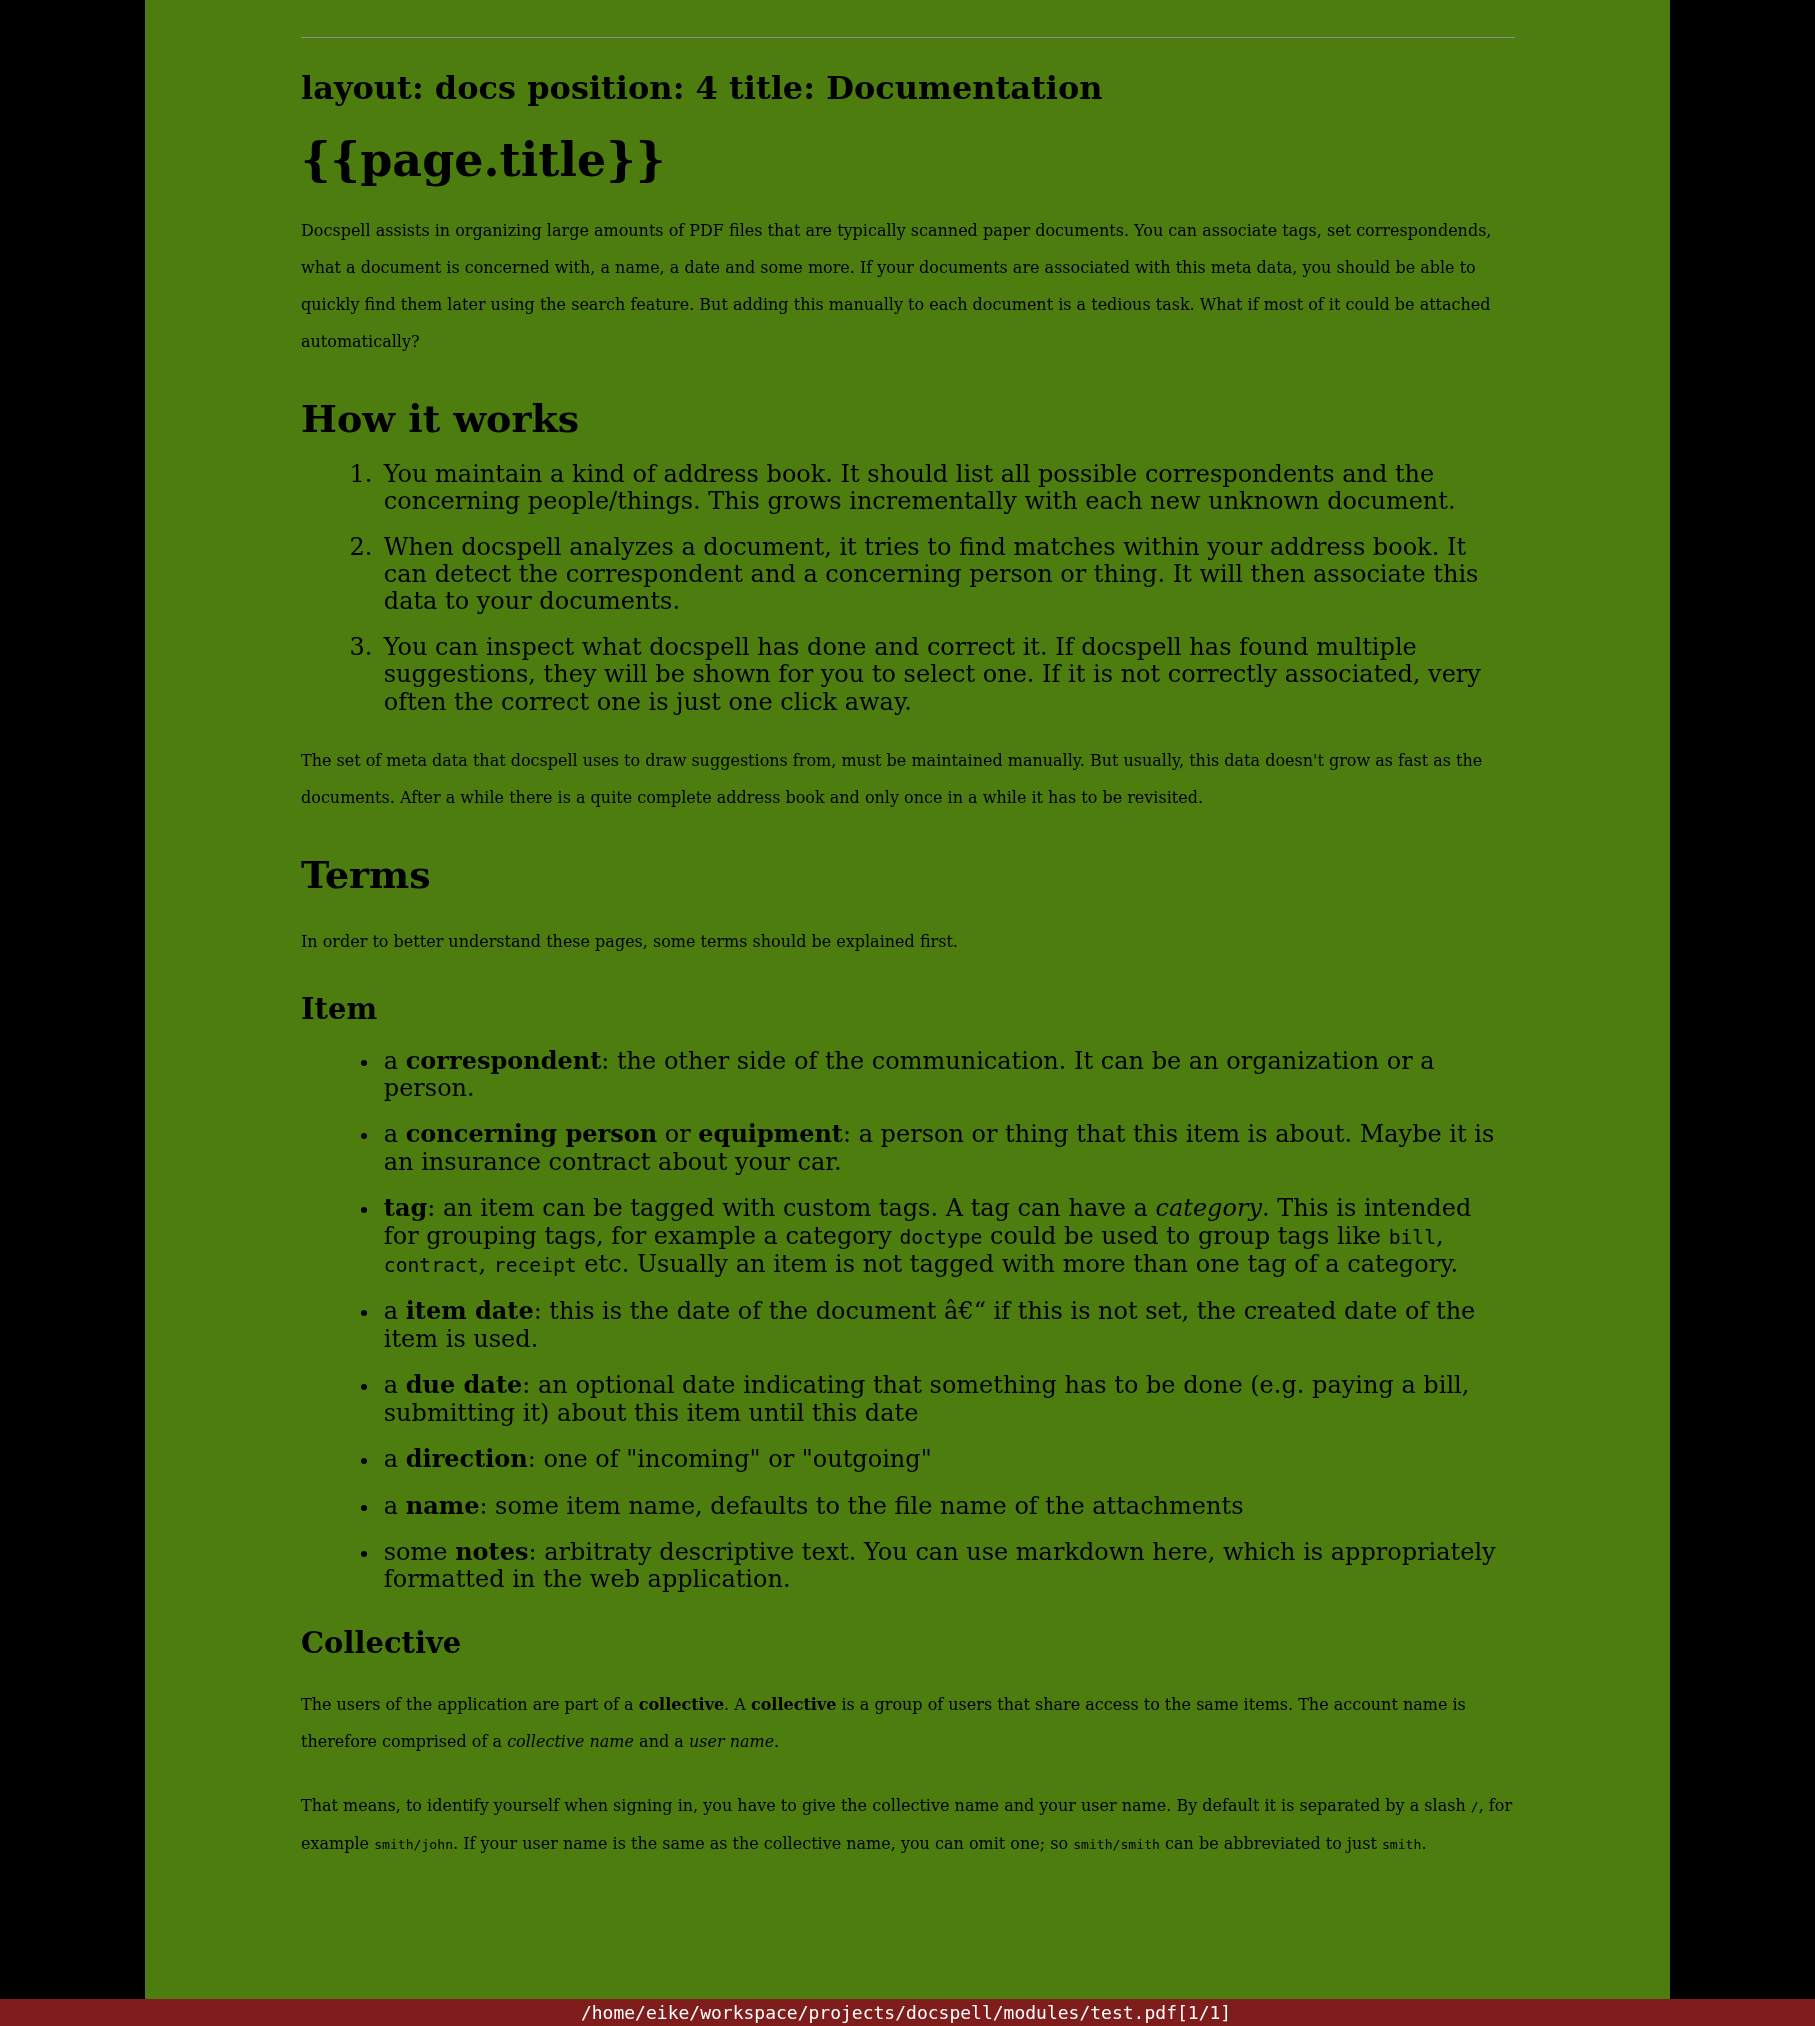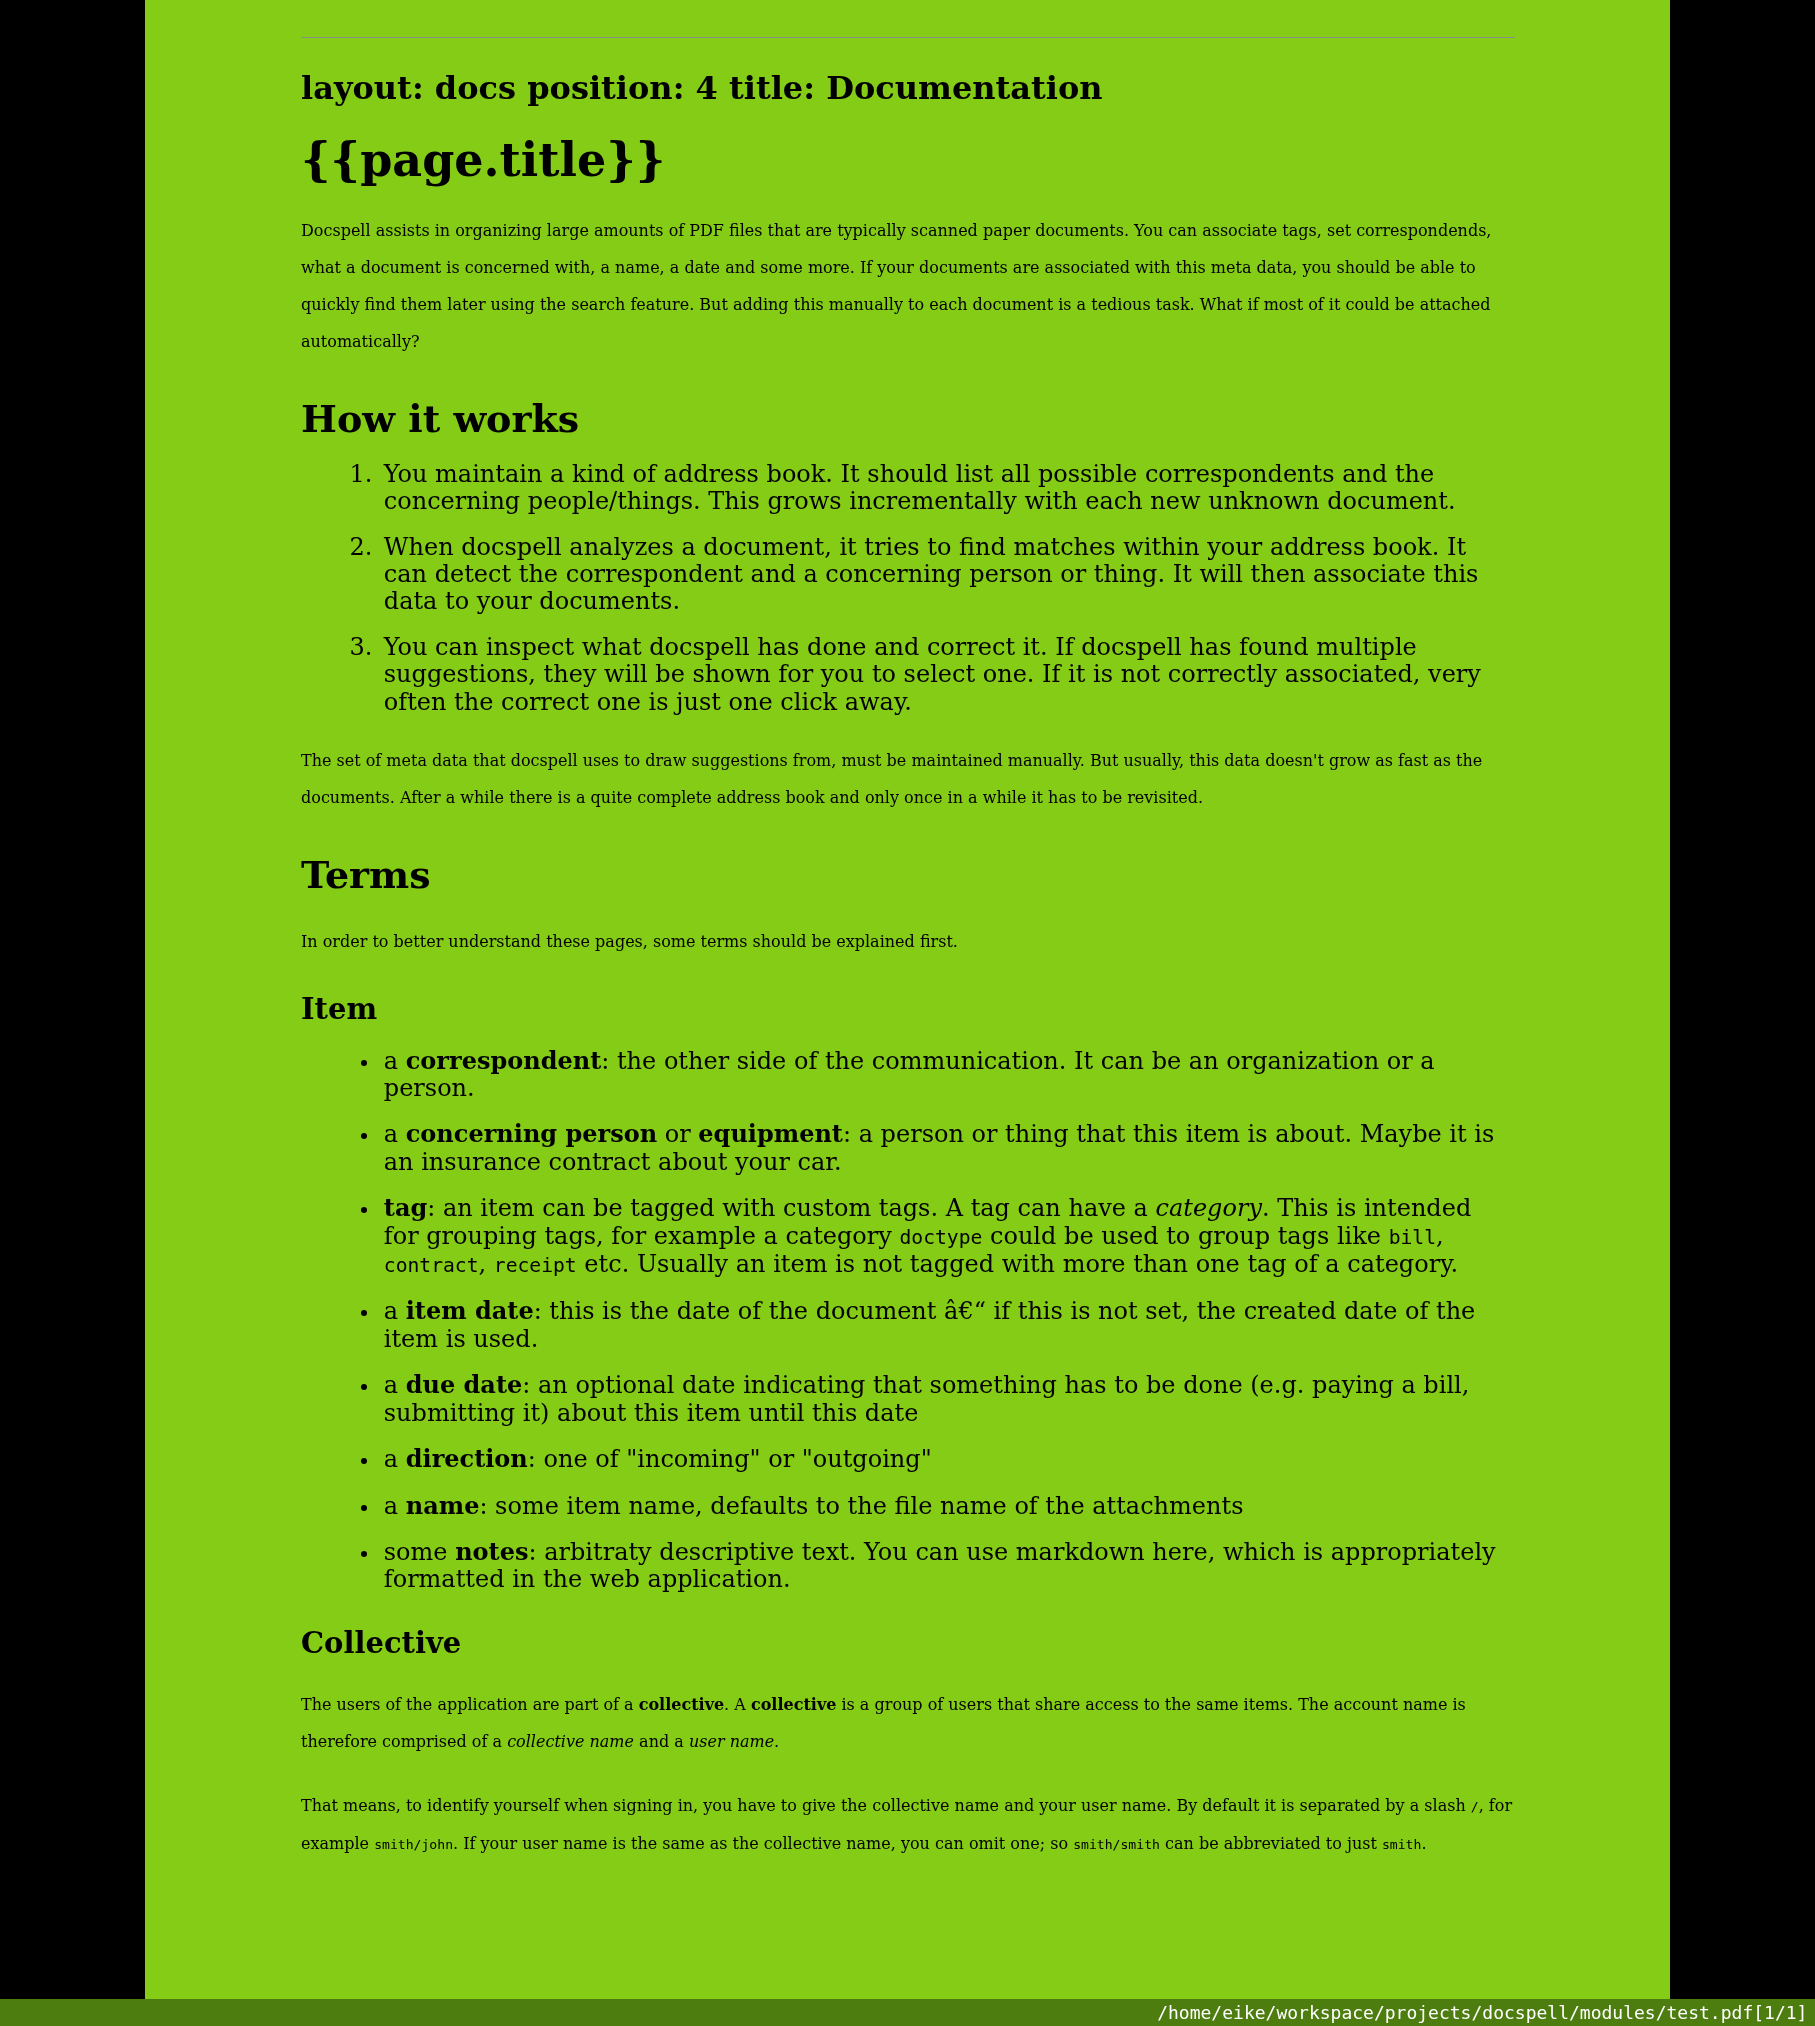--- a/index.html
+++ b/index.html
@@ -7,21 +7,21 @@
     width: 1815px; height: 2026px;
     background: #000000;
     position: relative;
     overflow: hidden;
     font-family: "DejaVu Serif", serif;
   }
   .page {
     position: absolute;
     left: 145px; top: 0;
     width: 1525px; height: 1999px;
-    background: #84cc16;
+    background: #4d7c0f;
     color: #000000;
   }
   .content {
     padding: 37px 155px 0 156px;
   }
   .top-rule {
     border-top: 1.9px solid #8c8c8c;
     height: 0;
   }
   h1, h2, h3, h4 { font-family: "DejaVu Serif", serif; color: #000; }
@@ -40,27 +40,27 @@
   .seg-b { font-weight: bold; }
   .seg-i { font-style: italic; }
   .seg-c {
     font-family: "DejaVu Sans Mono", monospace;
     font-size: 0.82em;
   }
   .status-bar {
     position: absolute;
     left: 0; bottom: 0;
     width: 100%; height: 27.4px;
-    background: #4d7c0f;
+    background: #7f1d1d;
     color: #ffffff;
     font-family: "DejaVu Sans Mono", monospace;
     font-size: 18px;
     display: flex;
     align-items: center;
-    justify-content: flex-end;
+    justify-content: center;
     box-sizing: border-box;
     padding: 0 7.6px 0 4.7px;
   }
 </style>
 </head>
 <body>
 
 <div class="page">
   <div class="content">
     <div class="top-rule"></div>

